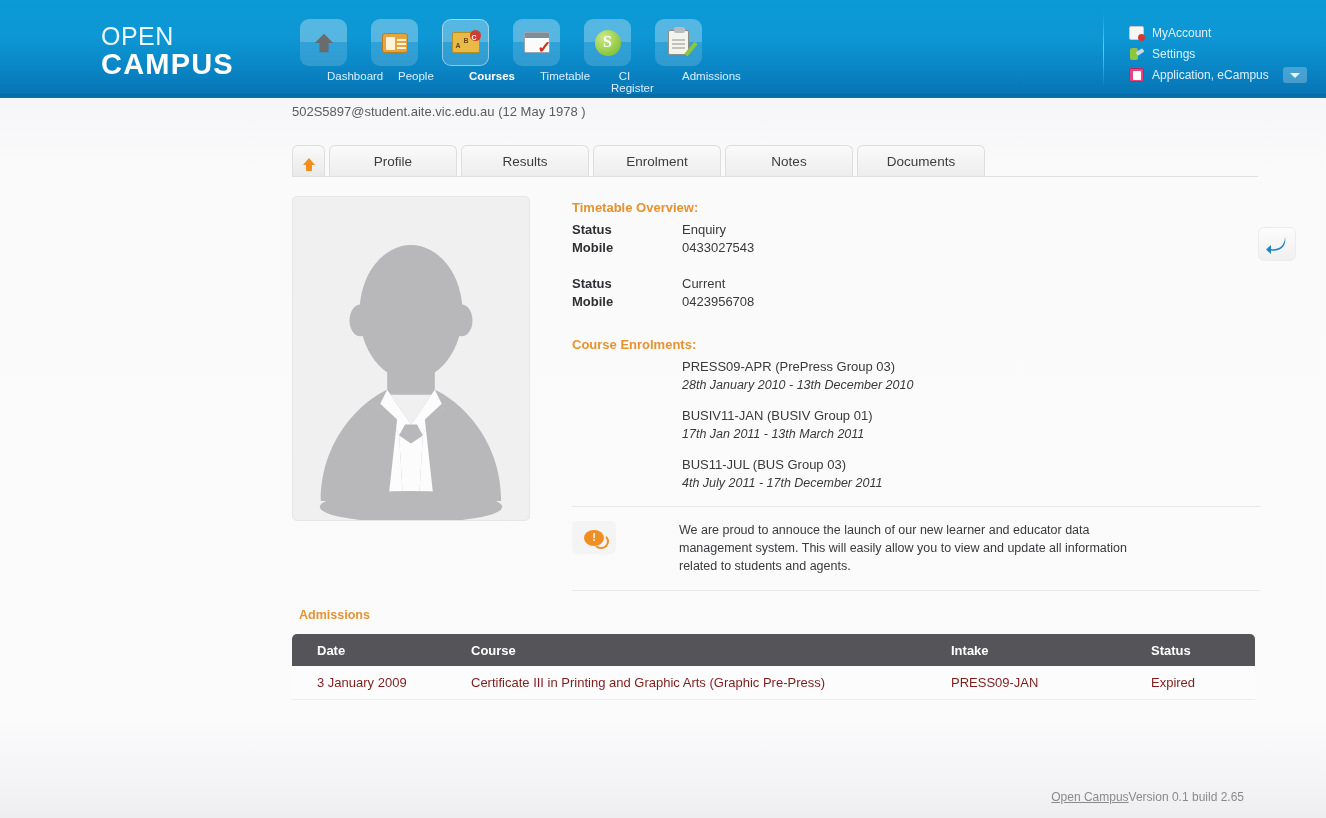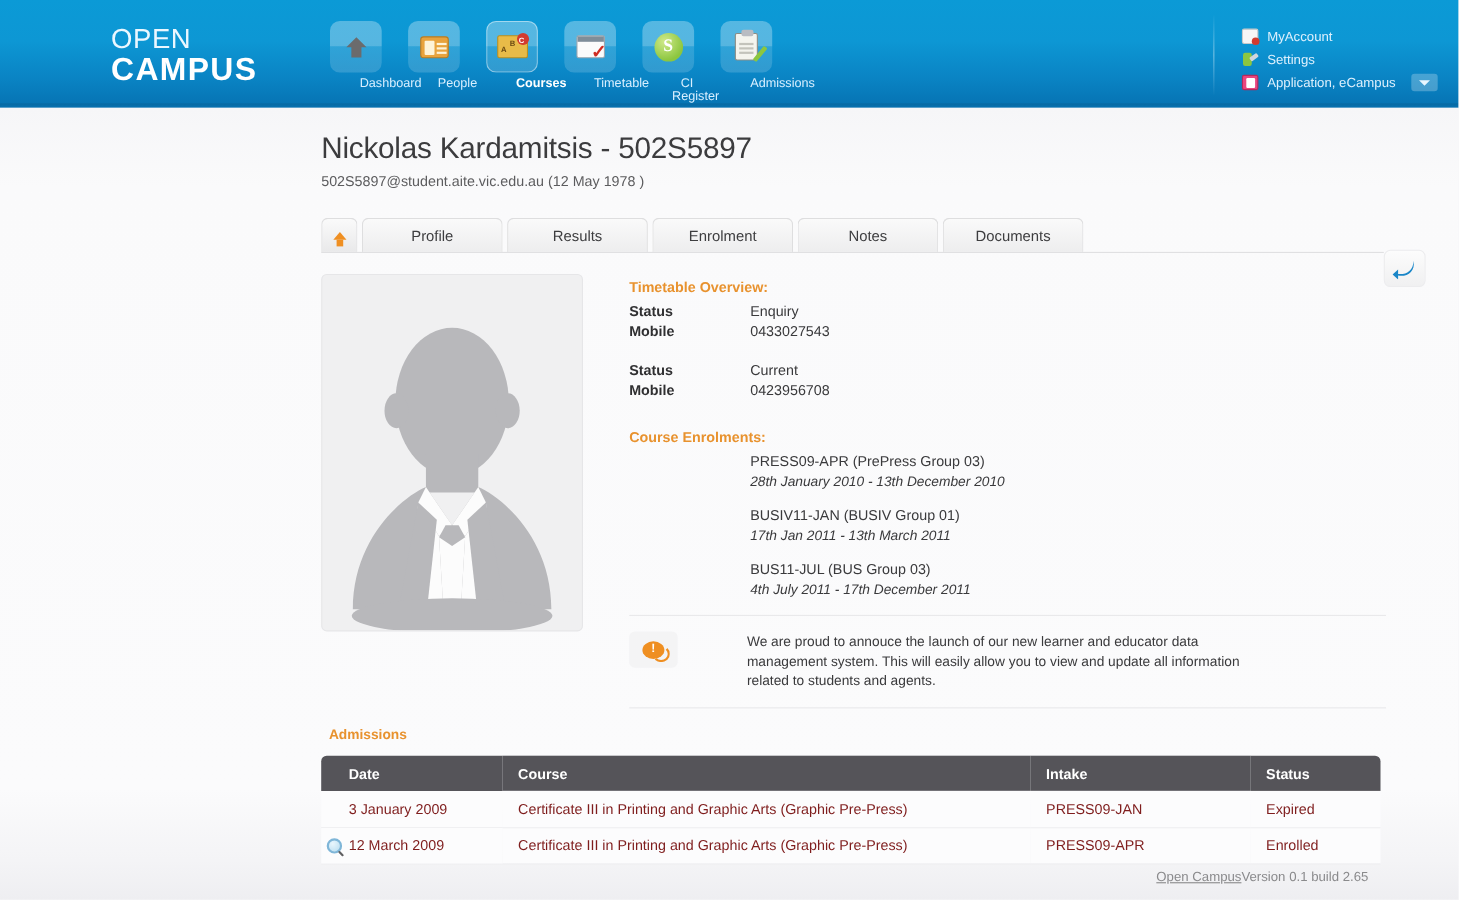--- a/index.html
+++ b/index.html
@@ -515,21 +515,20 @@
 
 
   <div class="backbtn">
     <svg width="24" height="20" viewBox="0 0 24 20">
       <path d="M20 3 C20 13 12 16 6 15 L6 11 L1 15.5 L6 20 L6 16.5 C14 18 22 13 20 3 Z" fill="#1a86c8"></path>
     </svg>
   </div>
 
   <div class="content">
 
-    <h1 class="title">Nickolas Kardamitsis - 502S5897</h1>
     <div class="subtitle">502S5897@student.aite.vic.edu.au (12 May 1978 )</div>
 
     <div class="tabs">
       <div class="tab home">
         <span class="arrow-up"></span>
       </div>
       <div class="tab">
         <span>Profile</span>
       </div>
       <div class="tab">
@@ -633,29 +632,20 @@
           <th>Status</th>
         </tr>
       </thead>
       <tbody>
         <tr>
           <td>3 January 2009</td>
           <td>Certificate III in Printing and Graphic Arts (Graphic Pre-Press)</td>
           <td>PRESS09-JAN</td>
           <td>Expired</td>
         </tr>
-        <tr>
-          <td>
-            <span class="mag"></span>
-            <span>12 March 2009</span>
-          </td>
-          <td>Certificate III in Printing and Graphic Arts (Graphic Pre-Press)</td>
-          <td>PRESS09-APR</td>
-          <td>Enrolled</td>
-        </tr>
       </tbody>
     </table>
 
   </div>
 
   <div class="footer">
     <a href="#">Open Campus</a>
       <span> Version 0.1 build 2.65</span>
   </div>
 

